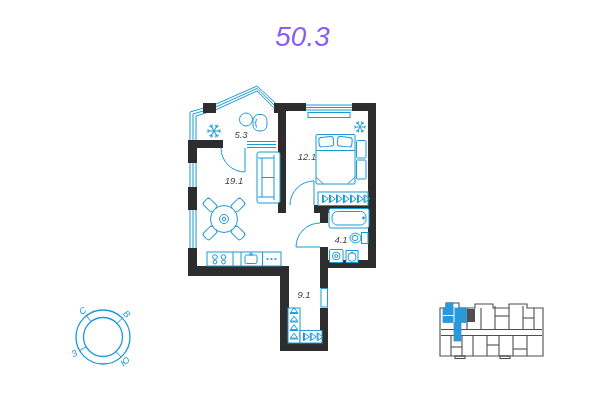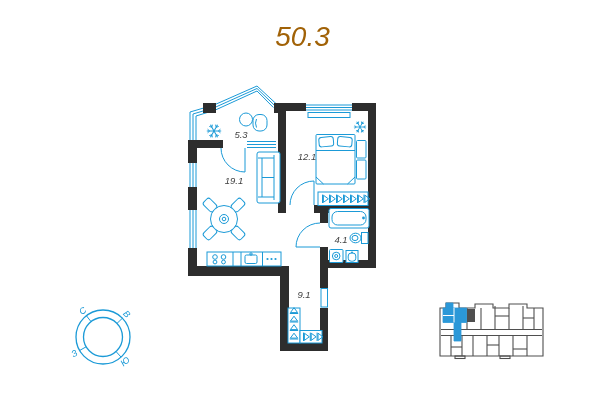--- a/index.html
+++ b/index.html
@@ -1,19 +1,19 @@
 <!DOCTYPE html>
 <html><head>
 <meta charset="utf-8">
 <style>
   html,body{margin:0;padding:0;background:#fff;}
   .page{position:relative;width:605px;height:403px;background:#ffffff;overflow:hidden;
         font-family:"Liberation Sans",sans-serif;}
   .title{position:absolute;top:21px;left:0;width:605px;text-align:center;
-         font-size:28px;font-style:italic;font-weight:400;color:#a16207;}
+         font-size:28px;font-style:italic;font-weight:400;color:#8b5cf6;}
   svg.canvas{position:absolute;left:0;top:0;}
   .w  {fill:#2d2d2d;stroke:none;}
   .b  {stroke:#1b9ad7;stroke-width:1;fill:none;}
   .bw {stroke:#1b9ad7;stroke-width:1;fill:#ffffff;}
   .gz {stroke:#1b9ad7;stroke-width:1;fill:none;}
   .lbl{font:italic 9.5px "Liberation Sans",sans-serif;fill:#424242;}
   .cl {font:italic 9px "Liberation Sans",sans-serif;fill:#1b9ad7;}
   .mm {stroke:#4f4f4f;stroke-width:1.1;fill:none;}
   .mmf{fill:#4f4f4f;}
   .hl {fill:#2b98d8;stroke:#2b98d8;stroke-width:0.8;}

